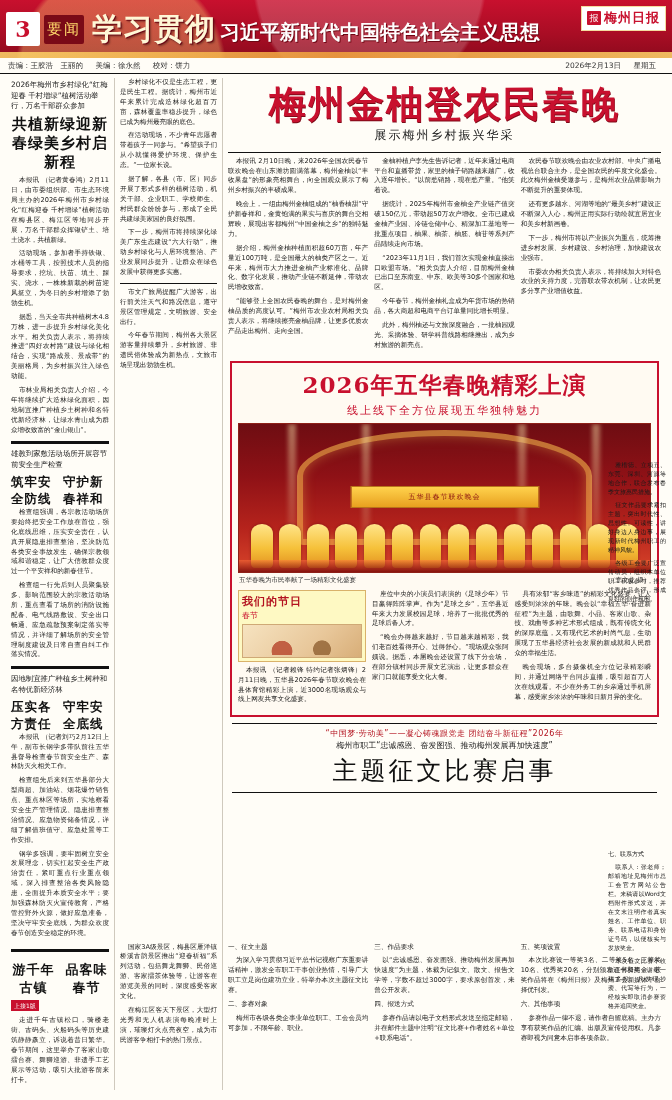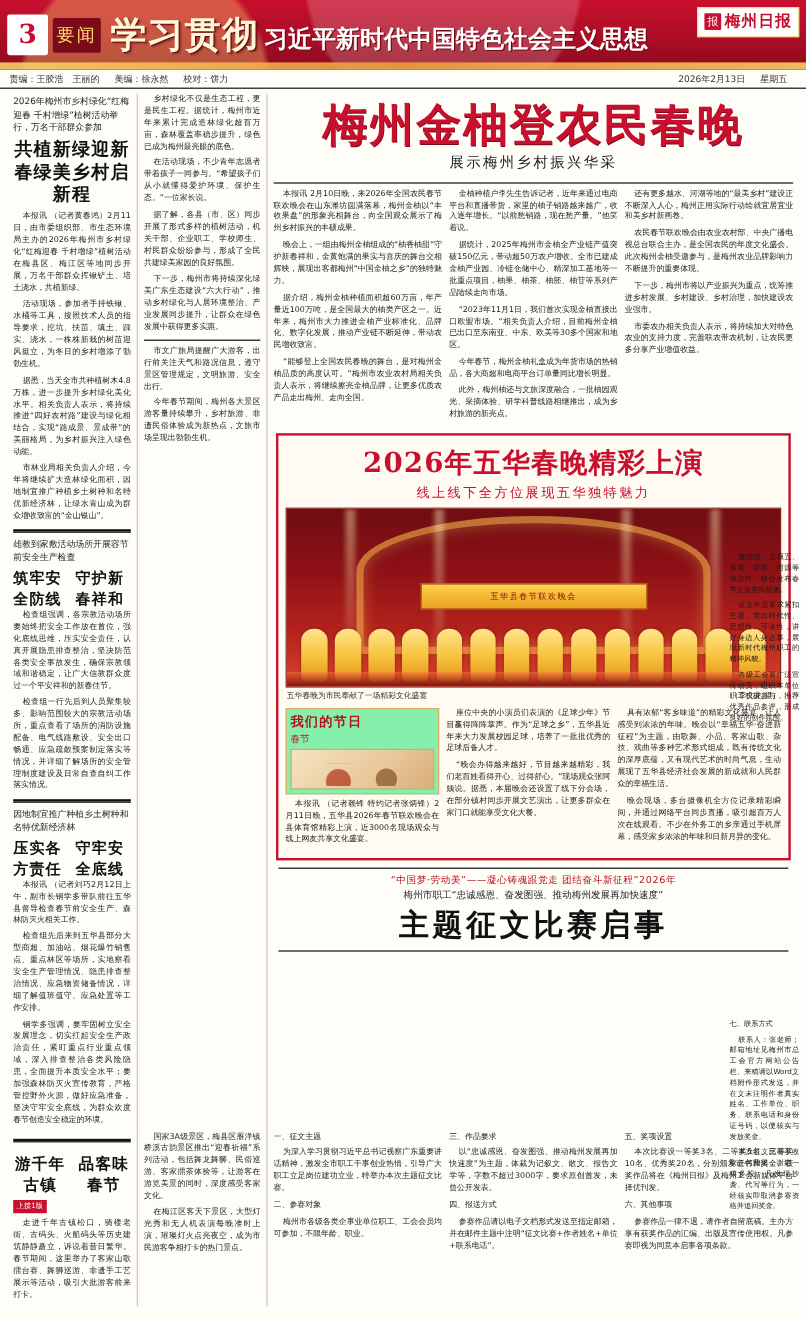--- a/index.html
+++ b/index.html
@@ -205,21 +205,21 @@
     background:linear-gradient(180deg,rgba(255,120,60,.5),rgba(120,10,10,.85));
   }
   .photo-cap {
     font-size:6.5px; color:#333; display:flex; justify-content:space-between;
     padding:3px 1px 0 1px;
   }
   .feature-lower {
     display:grid; grid-template-columns:128px 1fr 1fr; gap:6px; margin-top:5px;
   }
   .mini-card {
-    border:1px solid #d9b26a; background:#86efac;
+    border:1px solid #d9b26a; background:#fef9c3;
     padding:3px;
   }
   .mini-card .mc-head {
     font-family:"DejaVu Serif", serif; color:#b3121f; font-weight:bold;
     font-size:11px; letter-spacing:1px;
   }
   .mini-card .mc-sub { font-size:8px; color:#c8102e; margin-top:1px; }
   .mini-card .mc-art {
     height:34px; margin-top:3px;
     background:linear-gradient(135deg,#f6e3c0,#e8c79a 60%,#d8ae78);
@@ -235,21 +235,21 @@
   
   .contest {
     margin:6px 4px 4px 4px;
     border-top:1px solid #111; border-bottom:1px solid #111;
     padding:4px 2px 5px 2px;
     text-align:center;
   }
   .contest .line1 { font-size:8px; color:#b3121f; letter-spacing:.5px; }
   .contest .line2 { font-size:8px; color:#222; margin-top:1px;}
   .contest .big {
-    font-family:"DejaVu Serif", serif; font-weight:bold;
+    font-family:"DejaVu Serif", serif; font-weight:normal;
     font-size:25px; letter-spacing:3px; color:#111; margin-top:3px;
   }
 
   
   .lower-grid {
     display:grid; grid-template-columns:108px 108px 1fr; padding:0 6px;
   }
   .lower-col { padding:0 5px; }
   .lower-col + .lower-col { border-left:1px solid #cfc9bd; }
   .sub-two {
@@ -348,22 +348,22 @@
           <p class="body">“能够登上全国农民春晚的舞台，是对梅州金柚品质的高度认可。”梅州市农业农村局相关负责人表示，将继续擦亮金柚品牌，让更多优质农产品走出梅州、走向全国。</p>
         </div>
         <div>
           <p class="body">金柚种植户李先生告诉记者，近年来通过电商平台和直播带货，家里的柚子销路越来越广，收入逐年增长。“以前愁销路，现在愁产量。”他笑着说。</p>
           <p class="body">据统计，2025年梅州市金柚全产业链产值突破150亿元，带动超50万农户增收。全市已建成金柚产业园、冷链仓储中心、精深加工基地等一批重点项目，柚果、柚茶、柚胚、柚苷等系列产品陆续走向市场。</p>
           <p class="body">“2023年11月1日，我们首次实现金柚直接出口欧盟市场。”相关负责人介绍，目前梅州金柚已出口至东南亚、中东、欧美等30多个国家和地区。</p>
           <p class="body">今年春节，梅州金柚礼盒成为年货市场的热销品，各大商超和电商平台订单量同比增长明显。</p>
           <p class="body">此外，梅州柚还与文旅深度融合，一批柚园观光、采摘体验、研学科普线路相继推出，成为乡村旅游的新亮点。</p>
         </div>
         <div>
+          <p class="body">农民春节联欢晚会由农业农村部、中央广播电视总台联合主办，是全国农民的年度文化盛会。此次梅州金柚受邀参与，是梅州农业品牌影响力不断提升的重要体现。</p>
           <p class="body">还有更多越水、河湖等地的“最美乡村”建设正不断深入人心，梅州正用实际行动绘就宜居宜业和美乡村新画卷。</p>
-          <p class="body">农民春节联欢晚会由农业农村部、中央广播电视总台联合主办，是全国农民的年度文化盛会。此次梅州金柚受邀参与，是梅州农业品牌影响力不断提升的重要体现。</p>
           <p class="body">下一步，梅州市将以产业振兴为重点，统筹推进乡村发展、乡村建设、乡村治理，加快建设农业强市。</p>
           <p class="body">市委农办相关负责人表示，将持续加大对特色农业的支持力度，完善联农带农机制，让农民更多分享产业增值收益。</p>
         </div>
       </div>
 
       <div class="feature">
         <div class="feature-title">2026年五华春晚精彩上演</div>
         <div class="feature-sub">线上线下全方位展现五华独特魅力</div>
         <div class="stage-photo">
           <div class="arch"></div>

